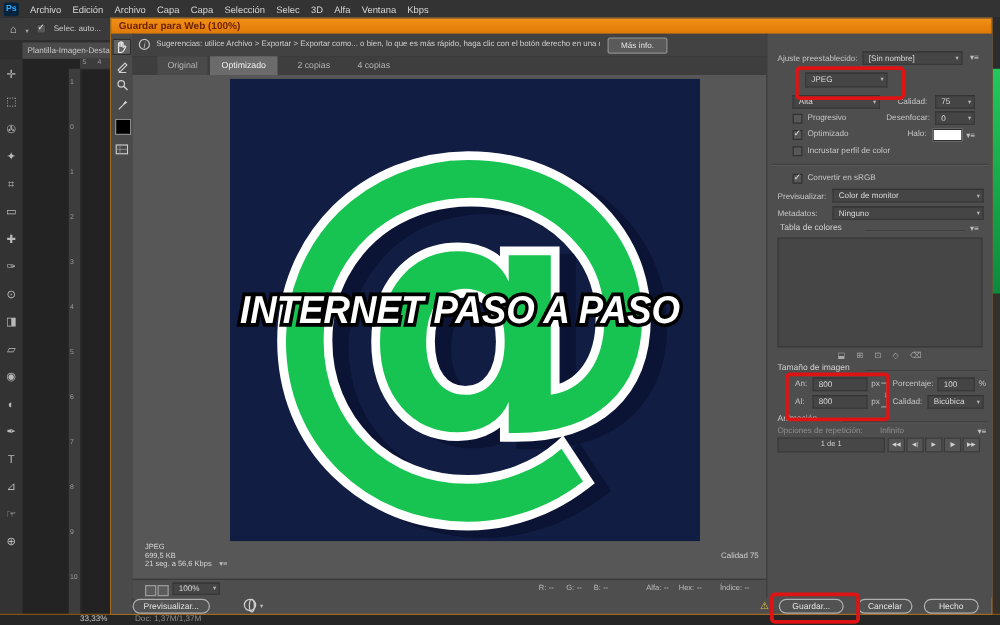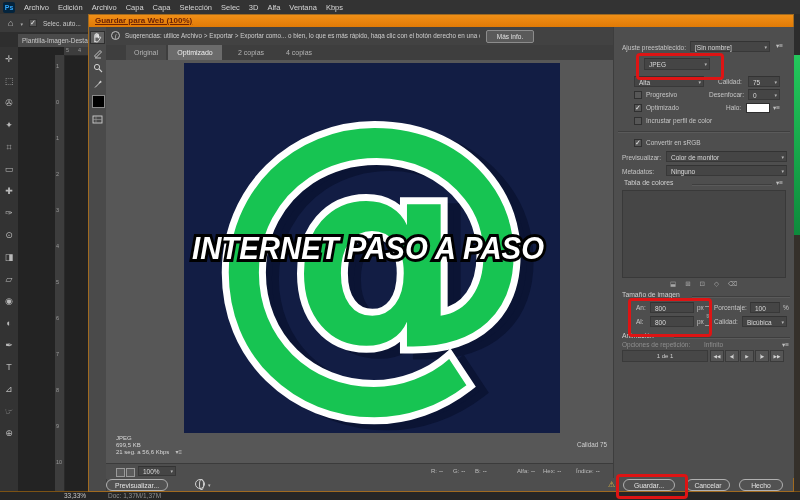--- a/index.html
+++ b/index.html
@@ -40,21 +40,21 @@
   .sliver-mid{position:absolute;left:794px;top:14px;width:6px;height:41px;background:#2c2c2c;}
   .sliver-green{position:absolute;left:794px;top:55px;width:6px;height:180px;
                 background:linear-gradient(180deg,#23c85c,#0d8a3c);}
   .sliver-bot{position:absolute;left:794px;top:235px;width:6px;height:257px;background:#35302a;}
 
   
   .dialog{position:absolute;left:88px;top:14px;width:704px;height:476px;background:#4e4e4e;
           border:1px solid #a06a20;z-index:2;}
   .titlebar{position:absolute;left:0;top:0;width:704px;height:12px;
             background:linear-gradient(180deg,#f18f16,#e07a06);color:#6e2304;font-size:8px;
-            font-weight:bold;line-height:12px;padding-left:6px;box-sizing:border-box;text-decoration:underline;}
+            font-weight:bold;line-height:12px;padding-left:6px;box-sizing:border-box;}
   .dtools{position:absolute;left:0;top:12px;width:17px;height:464px;background:#4a4a4a;
           border-right:1px solid #3e3e3e;}
   .dtool{position:absolute;left:1px;width:15px;height:13px;display:flex;align-items:center;justify-content:center;}
   .dtool.sel{background:#636363;border:1px solid #2f2f2f;box-sizing:border-box;}
   .swatchblk{position:absolute;left:3px;width:11px;height:11px;background:#000;border:1px solid #8a8a8a;}
 
   .tipbar{position:absolute;left:17px;top:12px;width:507px;height:18px;background:#424242;
           border-bottom:1px solid #343434;}
   .infoicon{position:absolute;left:5px;top:4px;width:9px;height:9px;border:1px solid #c2c2c2;border-radius:50%;
             color:#c2c2c2;font-size:7px;line-height:9px;text-align:center;font-style:italic;box-sizing:border-box;}

